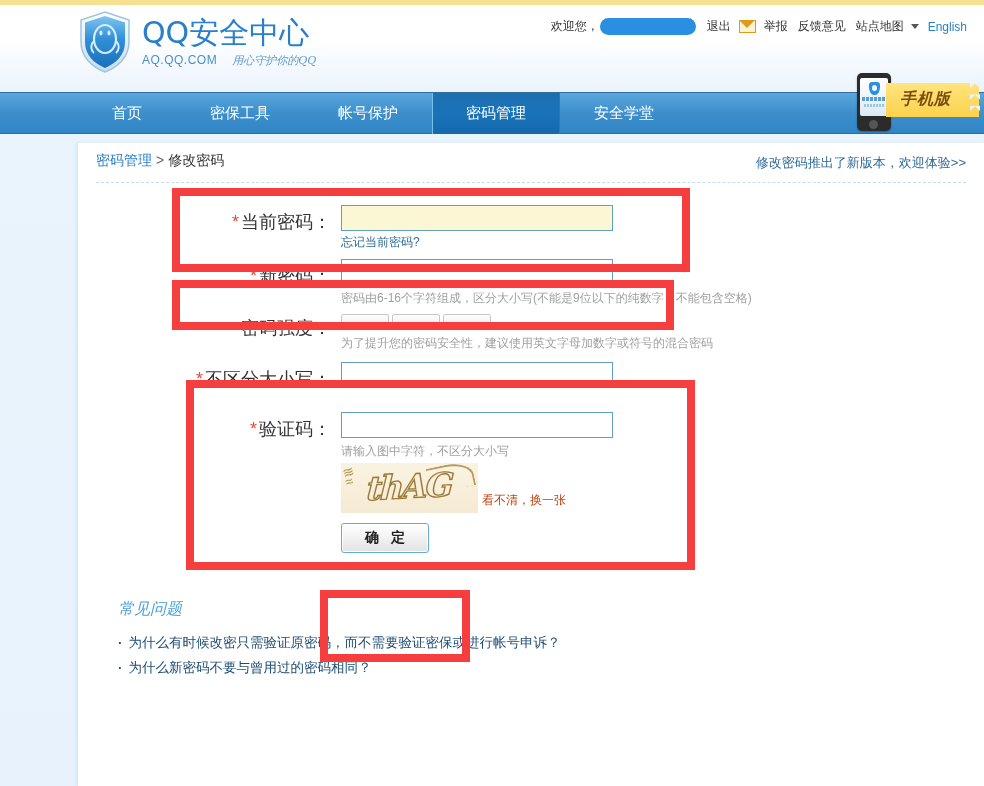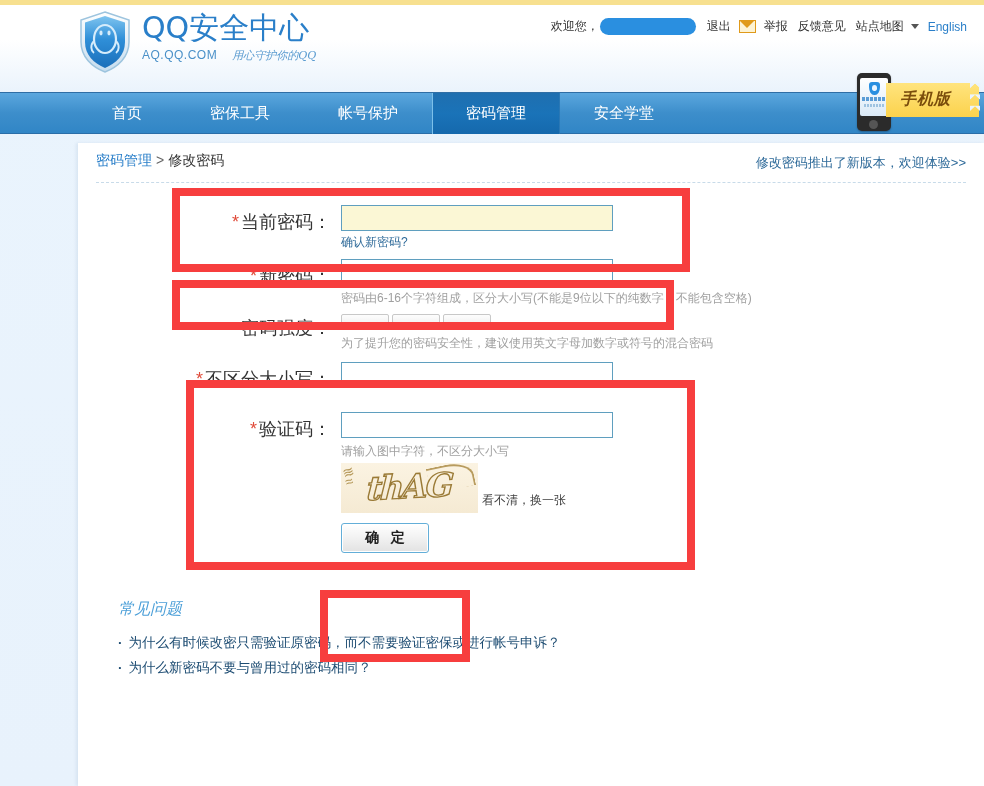--- a/index.html
+++ b/index.html
@@ -28,21 +28,21 @@
   
   .header {
     position: absolute; top: 5px; left: 0;
     width: 984px; height: 88px;
     background: linear-gradient(to bottom, #ffffff 0%, #ffffff 40%, #eaf3fc 100%);
     border-bottom: 1px solid #2f6ea5;
     box-sizing: border-box;
   }
   .logo-wrap {
     position: absolute; left: 78px; top: 6px;
-    display: flex; 
+    display: flex; align-items: center;
   }
   .shield {
     position: relative;
     width: 54px; height: 62px;
   }
   .logo-text { margin-left: 10px; }
   .logo-title {
     font-family: "DejaVu Sans", sans-serif;
     font-size: 30px;
     color: #2a7fc9;
@@ -329,39 +329,39 @@
     position: absolute; right: 4px; top: 1px;
     width: 44px; height: 24px;
     border-top: 2px solid #a8873f;
     border-right: 2px solid #a8873f;
     border-radius: 0 60% 0 0;
     transform: rotate(-12deg);
     opacity: .8;
   }
   .refresh-link {
     font-size: 12px;
-    color: #404040;
+    color: #c2410c;
     text-decoration: none;
     margin-left: 4px;
     position: relative;
     top: -4px;
   }
   .submit-wrap { padding-left: 263px; margin-top: 10px; }
   .btn-ok {
     width: 88px; height: 30px;
     background: linear-gradient(to bottom, #ffffff 0%, #f3f3f3 45%, #e2e2e2 100%);
     border: 1px solid #63aed8;
     border-radius: 3px;
     font-size: 14px;
     font-weight: bold;
     color: #222;
     letter-spacing: 4px;
     text-indent: 4px;
     cursor: pointer;
-    font-family: Liberation Serif, serif;
+    font-family: Liberation Sans, sans-serif;
     box-shadow: inset 0 0 0 1px #ffffff;
   }
 
   
   .faq { margin: 46px 0 0 40px; }
   .faq-title {
     position: relative;
     font-family: "DejaVu Serif", serif;
     font-style: italic;
     font-weight: normal;
@@ -489,21 +489,21 @@
 
     <div class="form">
 
       <div class="row">
         <div class="lbl">
           <span class="req">*</span><span>当前密码：</span>
         </div>
         <div class="fld">
           <input class="txt focused" type="password" autofocus="" value="" style="">
           <div>
-            <a href="#" class="linkhint">确认新密码?</a>
+            <a href="#" class="linkhint">忘记当前密码?</a>
           </div>
         </div>
       </div>
 
       <div class="row" style="margin-top:8px">
         <div class="lbl">
           <span class="req">*</span><span>新密码：</span>
         </div>
         <div class="fld">
           <input class="txt" type="password" value="" style="">

